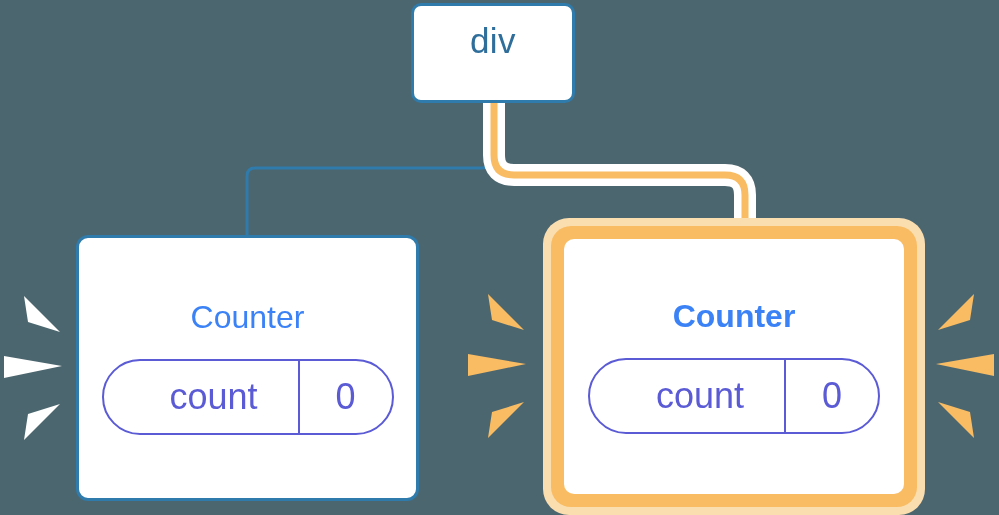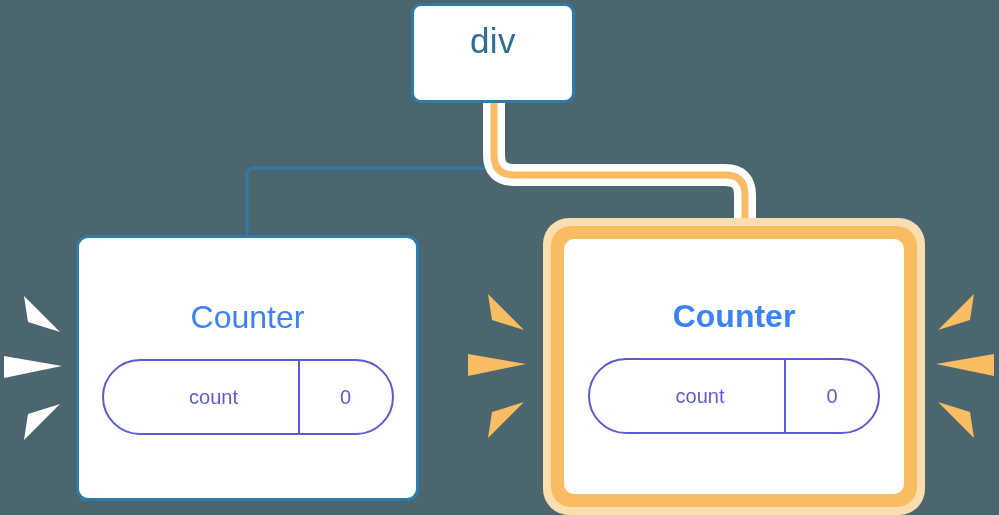--- a/index.html
+++ b/index.html
@@ -109,21 +109,21 @@
     border: 2px solid #5b5bd6;
     border-radius: 38px;
     box-sizing: border-box;
     background: transparent;
   }
   .pill-key, .pill-val {
     display: flex;
     align-items: center;
     justify-content: center;
     color: #5b5bd6;
-    font-size: 20px;
+    font-size: 36px;
     line-height: 1;
     text-align: center;
   }
   .pill-key { width: 168px; padding-left: 26px; }
   .pill-val { width: 92px; border-left: 2px solid #5b5bd6; }
 
   
   .burst {
     position: absolute;
     width: 64px;

